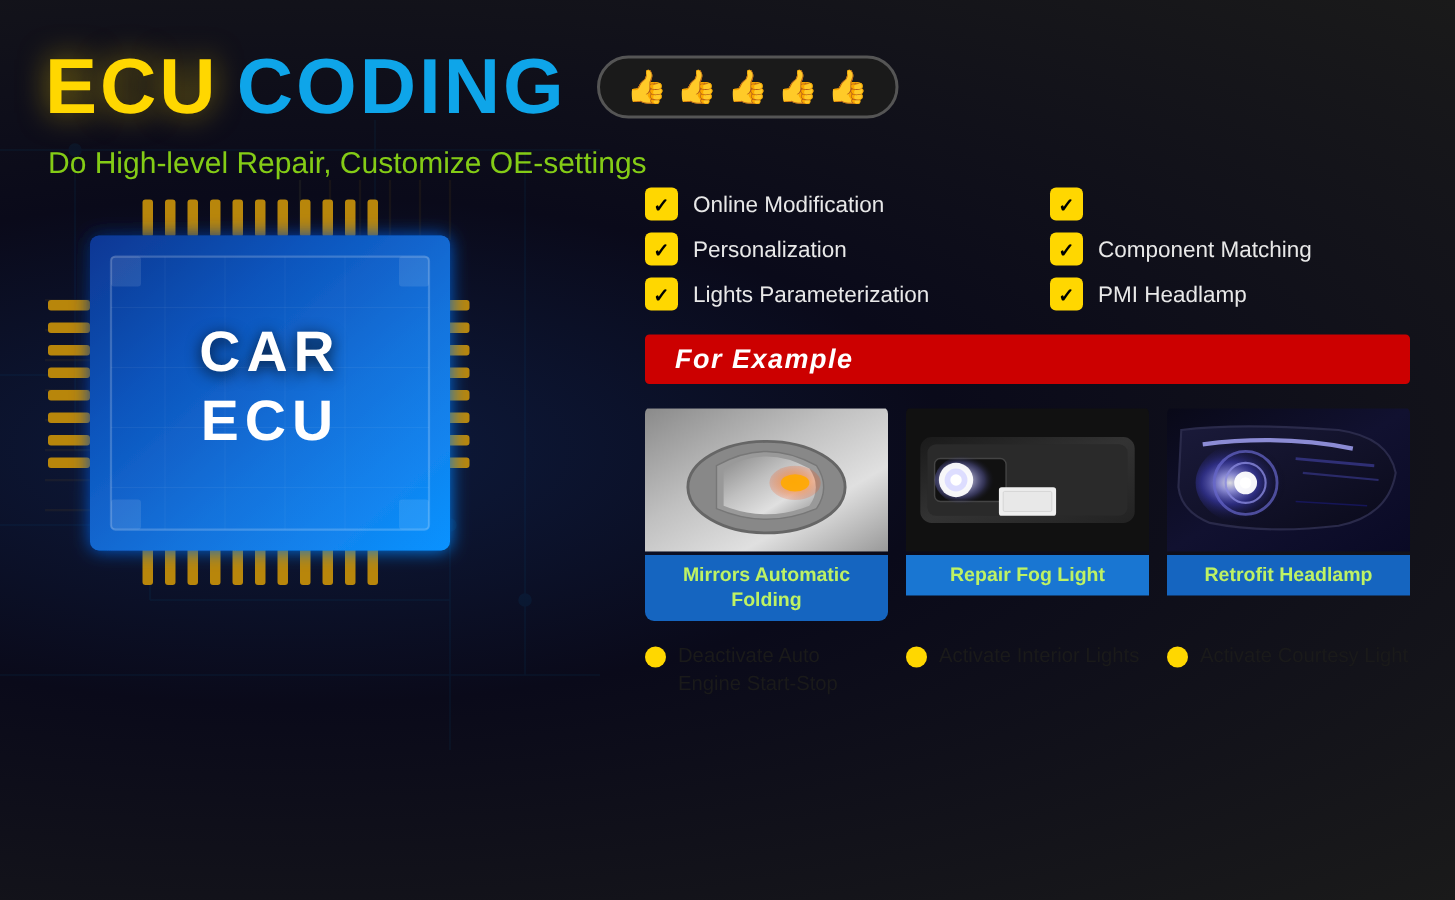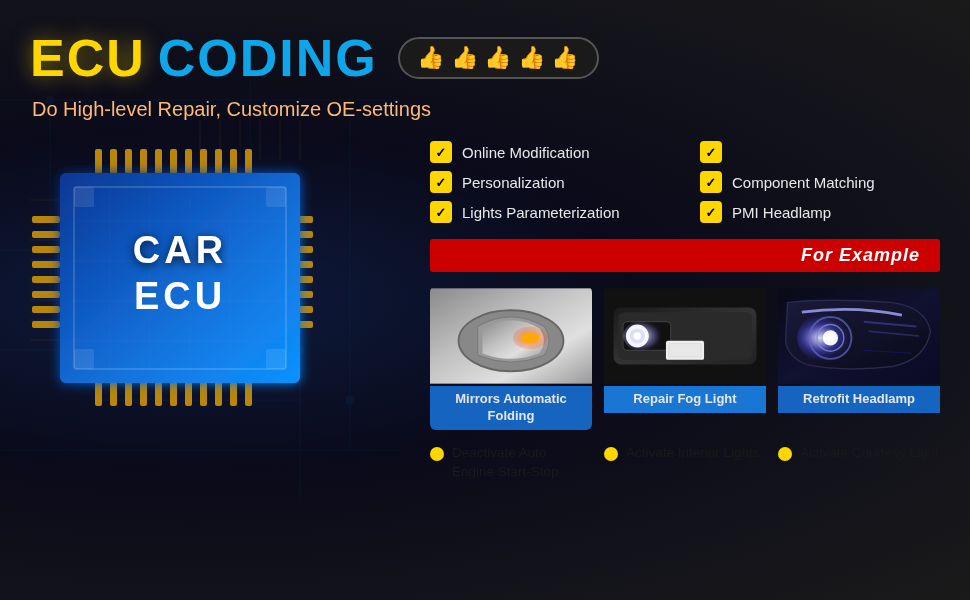--- a/index.html
+++ b/index.html
@@ -64,22 +64,22 @@
       padding: 6px 18px;
     }
 
     .thumb-icon {
       font-size: 22px;
       color: #FFD700;
     }
 
     .subtitle {
       font-size: 20px;
-      color: #fdba74;
-      margin-bottom: 20px;
+      color: #84cc16;
+      margin-bottom: 4px;
       margin-left: 2px;
     }
 
     
     .main-layout {
       display: flex;
       gap: 0;
     }
 
     .left-panel {
@@ -134,21 +134,21 @@
       justify-content: center;
       flex-shrink: 0;
       color: #000;
       font-size: 13px;
       font-weight: 900;
     }
 
     
     .for-example-banner {
       background: #cc0000;
-      text-align: right;
+      text-align: left;
       padding: 6px 20px;
       border-radius: 3px;
       margin-bottom: 14px;
     }
 
     .for-example-text {
       color: white;
       font-size: 18px;
       font-weight: 700;
       font-style: italic;
@@ -174,21 +174,21 @@
       height: 100px;
       position: relative;
       overflow: hidden;
     }
 
     .card-label {
       text-align: center;
       padding: 5px 23px;
       font-size: 13px;
       font-weight: 700;
-      color: #e5e5e5;
+      color: #bef264;
       line-height: 1.3;
     }
 
     .label-blue { background: #1565C0; }
     .label-bright-blue { background: #1976D2; }
     .label-blue2 { background: #1565C0; }
 
     
     .bottom-items {
       display: flex;

